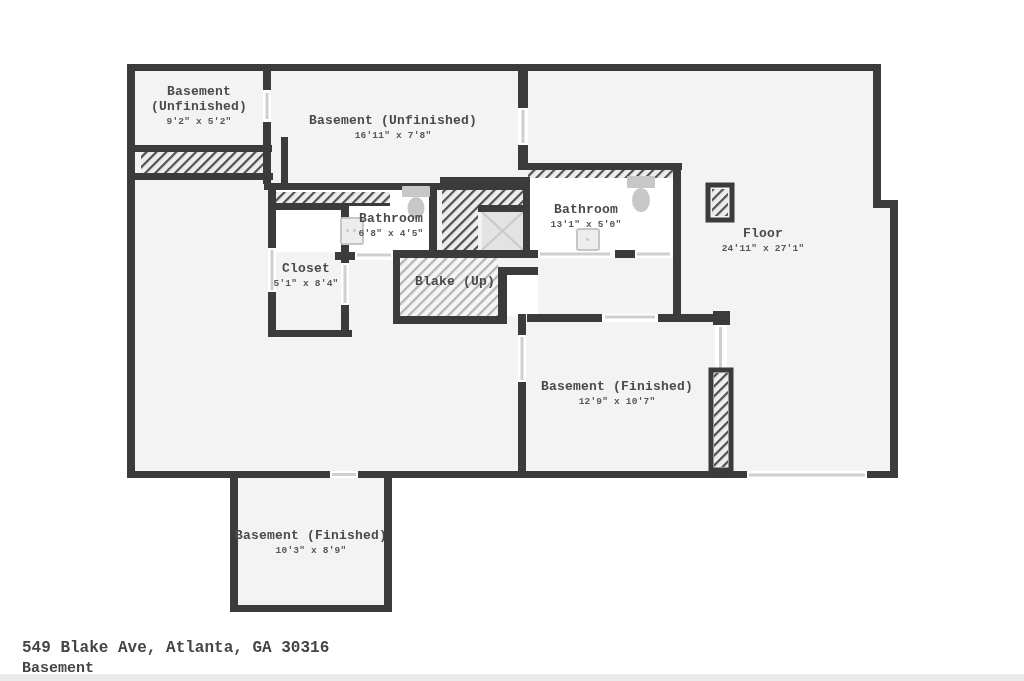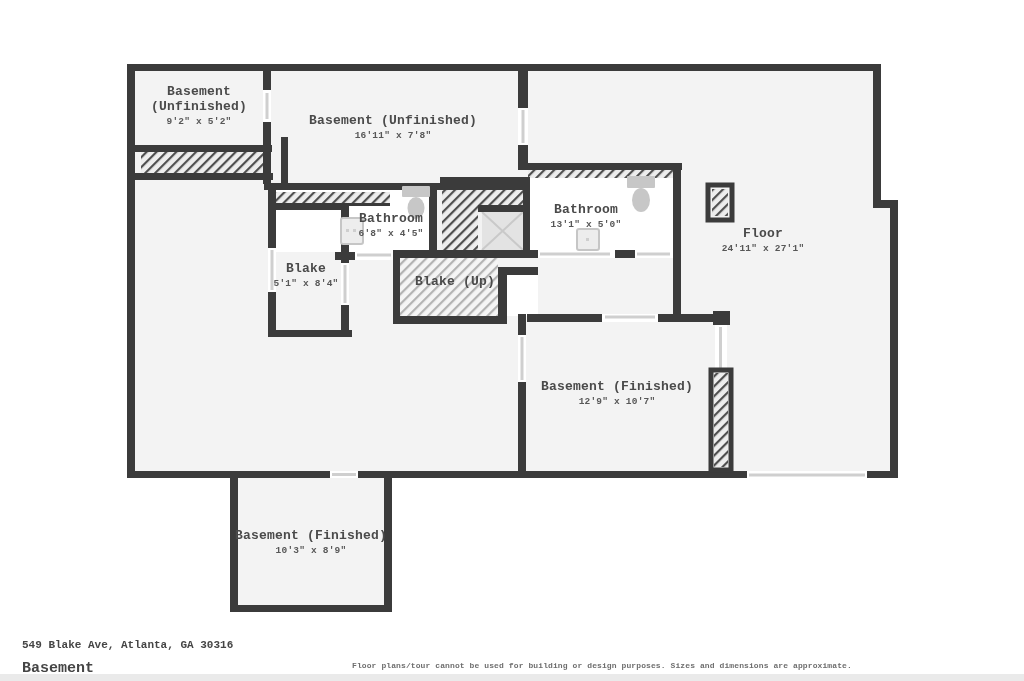--- a/index.html
+++ b/index.html
@@ -3,21 +3,21 @@
 <meta charset="utf-8">
 <style>
   html,body{margin:0;padding:0;background:#ffffff;}
   .canvas{position:relative;width:1024px;height:681px;background:#ffffff;overflow:hidden;
           font-family:Liberation Mono, monospace;padding-left:35px;}
   .plan-svg{position:absolute;left:0;top:0;}
   .room-label{position:absolute;transform:translateX(-50%);text-align:center;color:#4a4a4a;}
   .room-name{font-size:13px;font-weight:700;line-height:15px;white-space:nowrap;letter-spacing:.2px;}
   .room-label.wrap .room-name{white-space:normal;}
   .room-dims{font-size:9.5px;font-weight:700;color:#575757;margin-top:2px;white-space:nowrap;letter-spacing:.2px;}
-  .footer-address{position:absolute;left:22px;top:639px;font-size:11px;font-weight:700;color:#454545;}
+  .footer-address{position:absolute;left:22px;top:639px;font-size:16px;font-weight:700;color:#454545;}
   .footer-floor{position:absolute;left:22px;top:660px;font-size:15px;font-weight:700;color:#454545;}
   .footer-disclaimer{position:absolute;left:352px;top:661px;font-size:8px;font-weight:600;color:#6e6e6e;letter-spacing:.1px;}
   .bottom-strip{position:absolute;left:0;top:674px;width:1024px;height:7px;background:#eaeaea;}
 </style>
 </head>
 <body>
 
 <div class="canvas">
 
   <svg class="plan-svg" width="1024" height="681" viewBox="0 0 1024 681">
@@ -173,36 +173,35 @@
     <div class="room-name">Bathroom</div>
     <div class="room-dims">13'1" x 5'0"</div>
   </div>
 
   <div class="room-label" style="left:763px;top:226px;">
     <div class="room-name">Floor</div>
     <div class="room-dims">24'11" x 27'1"</div>
   </div>
 
   <div class="room-label" style="left:306px;top:261px;">
-    <div class="room-name">Blake</div>
+    <div class="room-name">Closet</div>
     <div class="room-dims">5'1" x 8'4"</div>
   </div>
 
   <div class="room-label" style="left:455px;top:274px;">
     <div class="room-name">Blake (Up)</div>
   </div>
 
   <div class="room-label" style="left:617px;top:379px;">
     <div class="room-name">Basement (Finished)</div>
     <div class="room-dims">12'9" x 10'7"</div>
   </div>
 
   <div class="room-label" style="left:311px;top:528px;">
     <div class="room-name">Basement (Finished)</div>
     <div class="room-dims">10'3" x 8'9"</div>
   </div>
 
   <div class="footer-address">549 Blake Ave, Atlanta, GA 30316</div>
   <div class="footer-floor">Basement</div>
-  <div class="footer-disclaimer">Floor plans/tour cannot be used for building or design purposes. Sizes and dimensions are approximate.</div>
   <div class="bottom-strip"></div>
 
 </div>
 
 </body></html>

